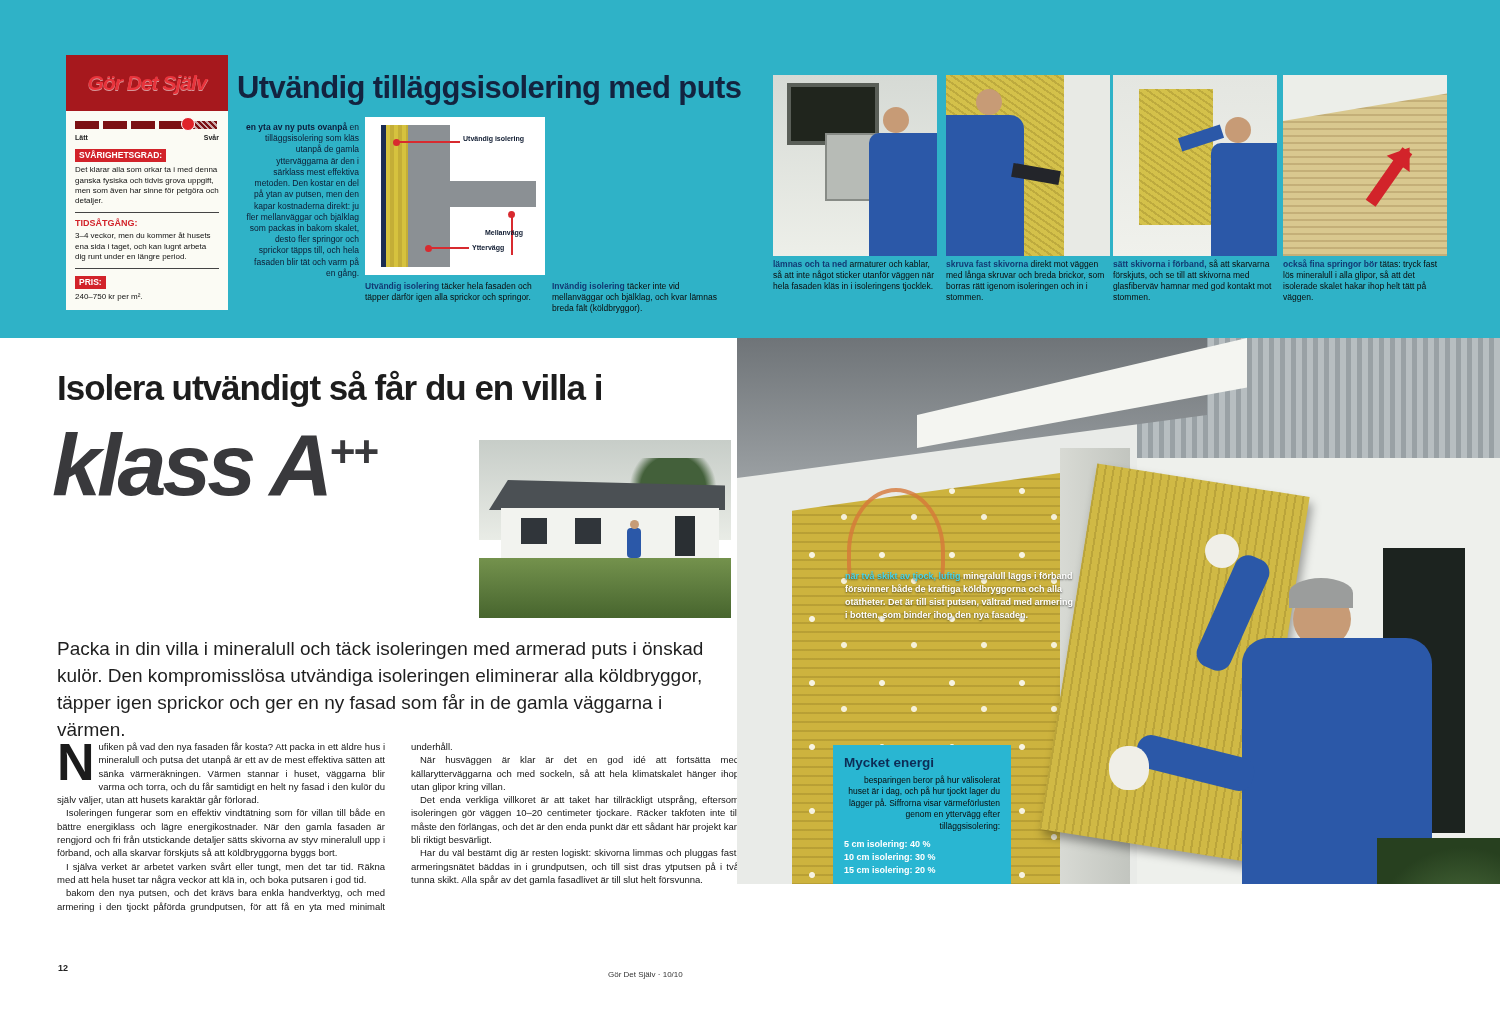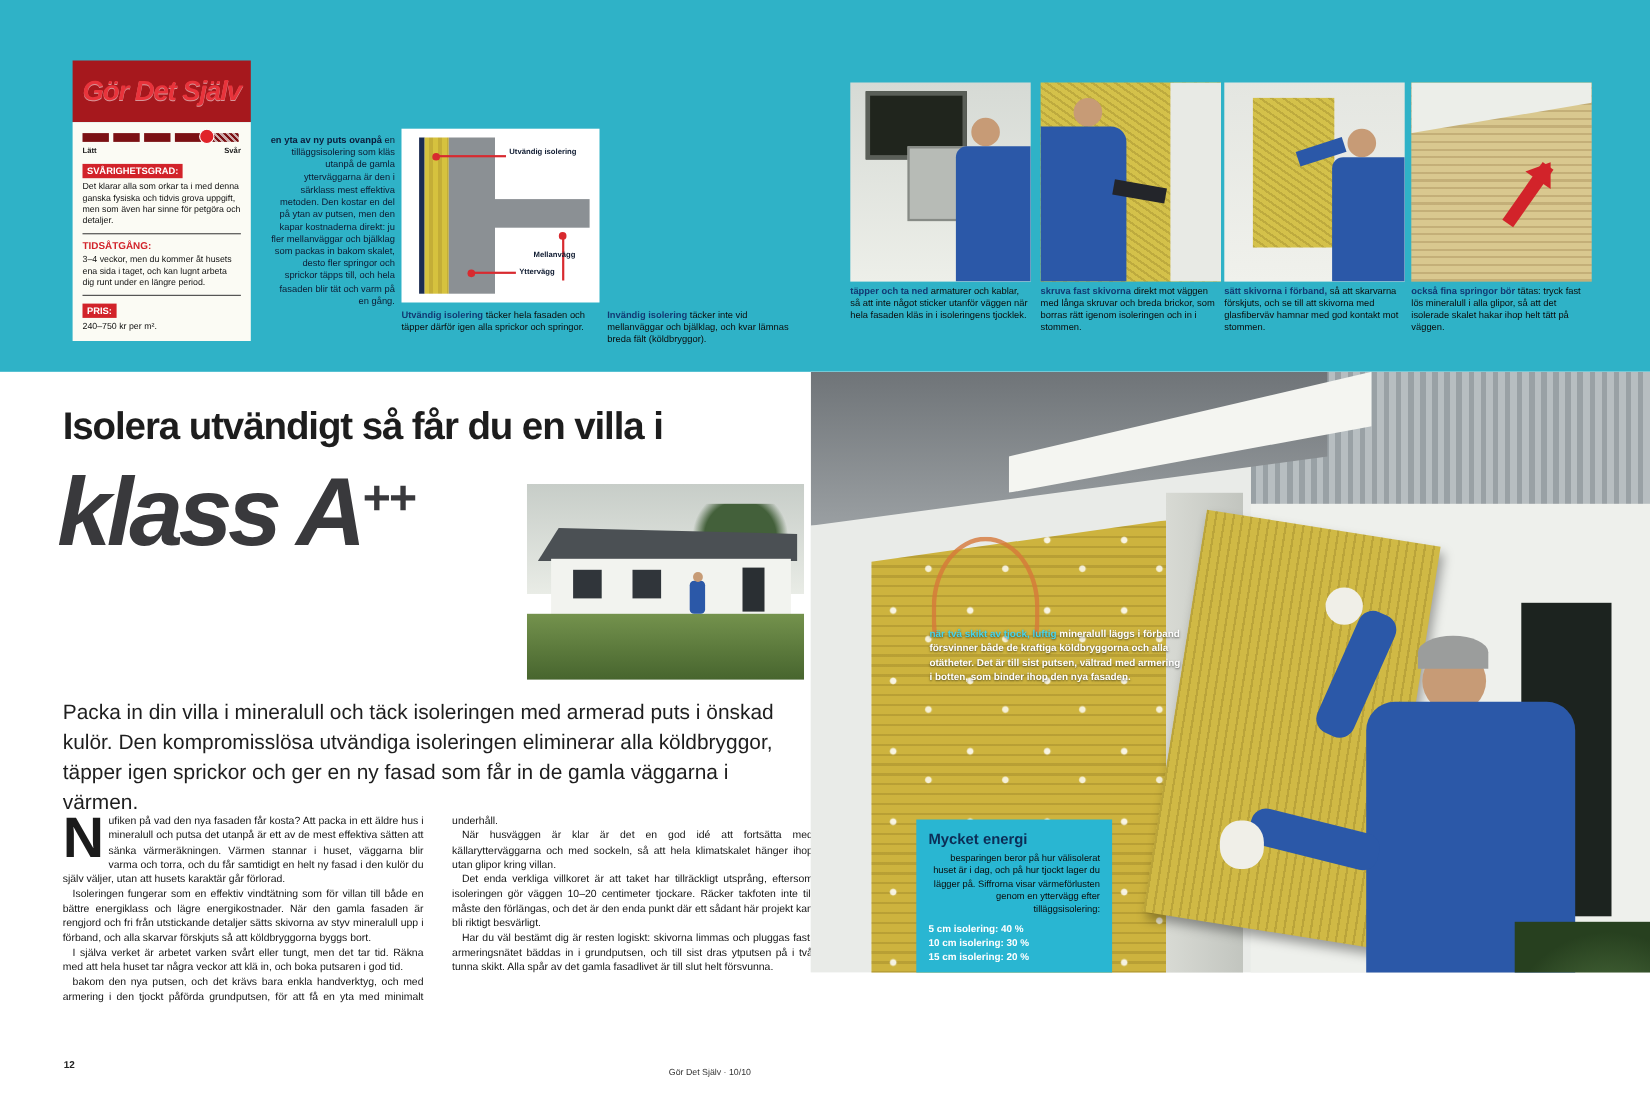--- a/index.html
+++ b/index.html
@@ -5,21 +5,21 @@
   html,body{margin:0;padding:0;background:#777;}
   #canvas{position:relative;width:1500px;height:1011px;background:#fff;overflow:hidden;
           font-family:"Liberation Sans",sans-serif;color:#111;}
   .abs{position:absolute;}
 
   
   .tealband{left:0;top:0;width:1500px;height:338px;background:#2fb2c7;}
 
   
   .logo{left:66px;top:55px;width:162px;height:56px;background:#a6181d;display:flex;align-items:center;justify-content:center;}
-  .logo span{font-style:italic;font-weight:bold;font-size:25px;color:#e8333b;text-shadow:0 1px 0 rgba(255,255,255,.55);letter-spacing:-1px;}
+  .logo span{font-style:italic;font-weight:bold;font-size:21px;color:#e8333b;text-shadow:0 1px 0 rgba(255,255,255,.55);letter-spacing:-1px;}
   .factbox{left:66px;top:111px;width:162px;height:199px;background:#fbfbf4;padding:8px 9px;box-sizing:border-box;font-size:8px;line-height:1.3;}
   .scale{position:relative;height:12px;margin-bottom:2px;}
   .scale i{position:absolute;top:2px;height:8px;width:24px;background:#7c1114;}
   .scale .dot{position:absolute;top:-2px;left:106px;width:12px;height:12px;border-radius:50%;background:#e02329;border:1px solid #fff;}
   .scalelbl{display:flex;justify-content:space-between;font-size:7px;font-weight:bold;color:#222;margin-bottom:5px;}
   .redbanner{display:inline-block;background:#d2232a;color:#fff;font-weight:bold;font-size:8.5px;padding:1px 4px;margin:2px 0 3px 0;}
   .redhead{color:#d2232a;font-weight:bold;font-size:9px;margin:3px 0 2px 0;text-transform:uppercase;}
   .factbox hr{border:none;border-top:1px solid #444;margin:5px 0;}
 
   
@@ -109,20 +109,21 @@
     <div class="redbanner">SVÅRIGHETSGRAD:</div>
     <div>Det klarar alla som orkar ta i med denna ganska fysiska och tidvis grova uppgift, men som även har sinne för petgöra och detaljer.</div>
     <hr>
     <div class="redhead">TIDSÅTGÅNG:</div>
     <div>3–4 veckor, men du kommer åt husets ena sida i taget, och kan lugnt arbeta dig runt under en längre period.</div>
     <hr>
     <div class="redbanner">PRIS:</div>
     <div>240–750 kr per m².</div>
   </div>
 
+  <div class="abs toptitle">Utvändig tilläggsisolering med puts</div>
 
   <div class="abs introcol">
     <span class="lead">en yta av ny puts ovanpå</span>
     <span>en tilläggsisolering som kläs utanpå de gamla ytterväggarna är den i särklass mest effektiva metoden. Den kostar en del på ytan av putsen, men den kapar kostnaderna direkt: ju fler mellanväggar och bjälklag som packas in bakom skalet, desto fler springor och sprickor täpps till, och hela fasaden blir tät och varm på en gång.</span>
   </div>
 
   <div class="abs diag d1">
     <div class="abs" style="left:16px;top:8px;width:5px;height:142px;background:#1b2c52"></div>
     <div class="abs" style="left:21px;top:8px;width:22px;height:142px;background:repeating-linear-gradient(90deg,#d6c23e 0 4px,#c4ae37 4px 8px)"></div>
     <div class="abs" style="left:43px;top:8px;width:42px;height:142px;background:#8b9094"></div>
@@ -147,21 +148,21 @@
     <span>täcker inte vid mellanväggar och bjälklag, och kvar lämnas breda fält (köldbryggor).</span>
   </div>
 
   <div class="step" style="left:773px;background:linear-gradient(#d6dad5,#edefe9)">
     <div class="abs" style="left:14px;top:8px;width:84px;height:54px;background:#20251d;border:4px solid #5a5f58"></div>
     <div class="abs" style="left:52px;top:58px;width:50px;height:64px;background:#b7bbb6;border:2px solid #878b86"></div>
     <div class="head" style="left:110px;top:32px;width:26px;height:26px"></div>
     <div class="torso" style="left:96px;top:58px;width:68px;height:123px;border-radius:10px 0 0 0"></div>
   </div>
   <div class="stepcap" style="left:773px">
-    <span class="lead">täpper och ta ned</span>
+    <span class="lead">lämnas och ta ned</span>
     <span>armaturer och kablar, så att inte något sticker utanför väggen när hela fasaden kläs in i isoleringens tjocklek.</span>
   </div>
 
   <div class="step woolbg" style="left:946px">
     <div class="abs" style="left:118px;top:0;width:46px;height:181px;background:#e8eae5"></div>
     <div class="head" style="left:30px;top:14px;width:26px;height:26px"></div>
     <div class="torso" style="left:0;top:40px;width:78px;height:141px;border-radius:0 14px 0 0"></div>
     <div class="abs" style="left:66px;top:92px;width:48px;height:14px;background:#23252a;transform:rotate(10deg)"></div>
   </div>
   <div class="stepcap" style="left:946px">

